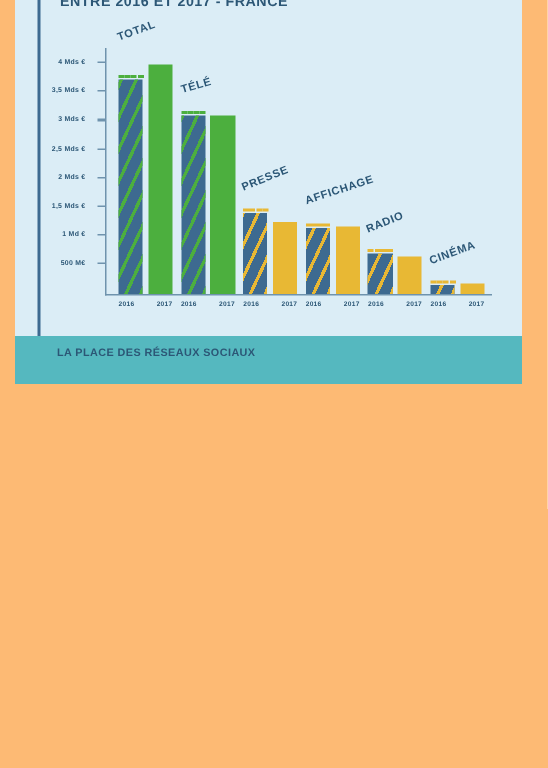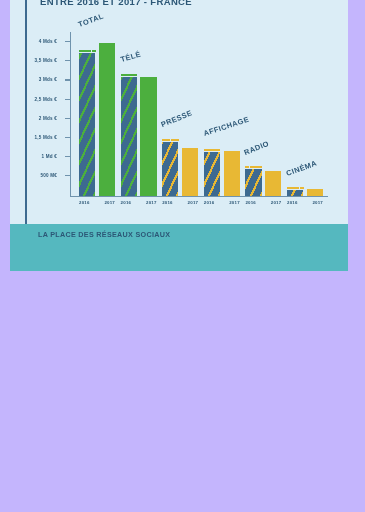--- a/index.html
+++ b/index.html
@@ -14,21 +14,21 @@
     overflow: hidden;
     position: relative;
   }
 
   
   #figure {
     position: absolute;
     left: 0; top: 0;
     width: 365px;
     height: 512px;
-    background: #c4b5fd;
+    background: #fdba74;
   }
 
   
   .panel {
     position: absolute;
     left: 10px;
     top: 0px;
     width: 338px;
     height: 224px;
     background: #dbedf6;
@@ -165,21 +165,21 @@
     color: #2c5776;
     letter-spacing: .2px;
   }
 
   
   .banner {
     position: absolute;
     left: 10px;
     top: 224px;
     width: 338px;
-    height: 47px;
+    height: 32px;
     background: #55b8bf;
   }
   .banner-text {
     position: absolute;
     left: 28px;
     top: 6px;
     color: #2c5776;
     font-weight: bold;
     font-size: 7.2px;
     line-height: 9.5px;

